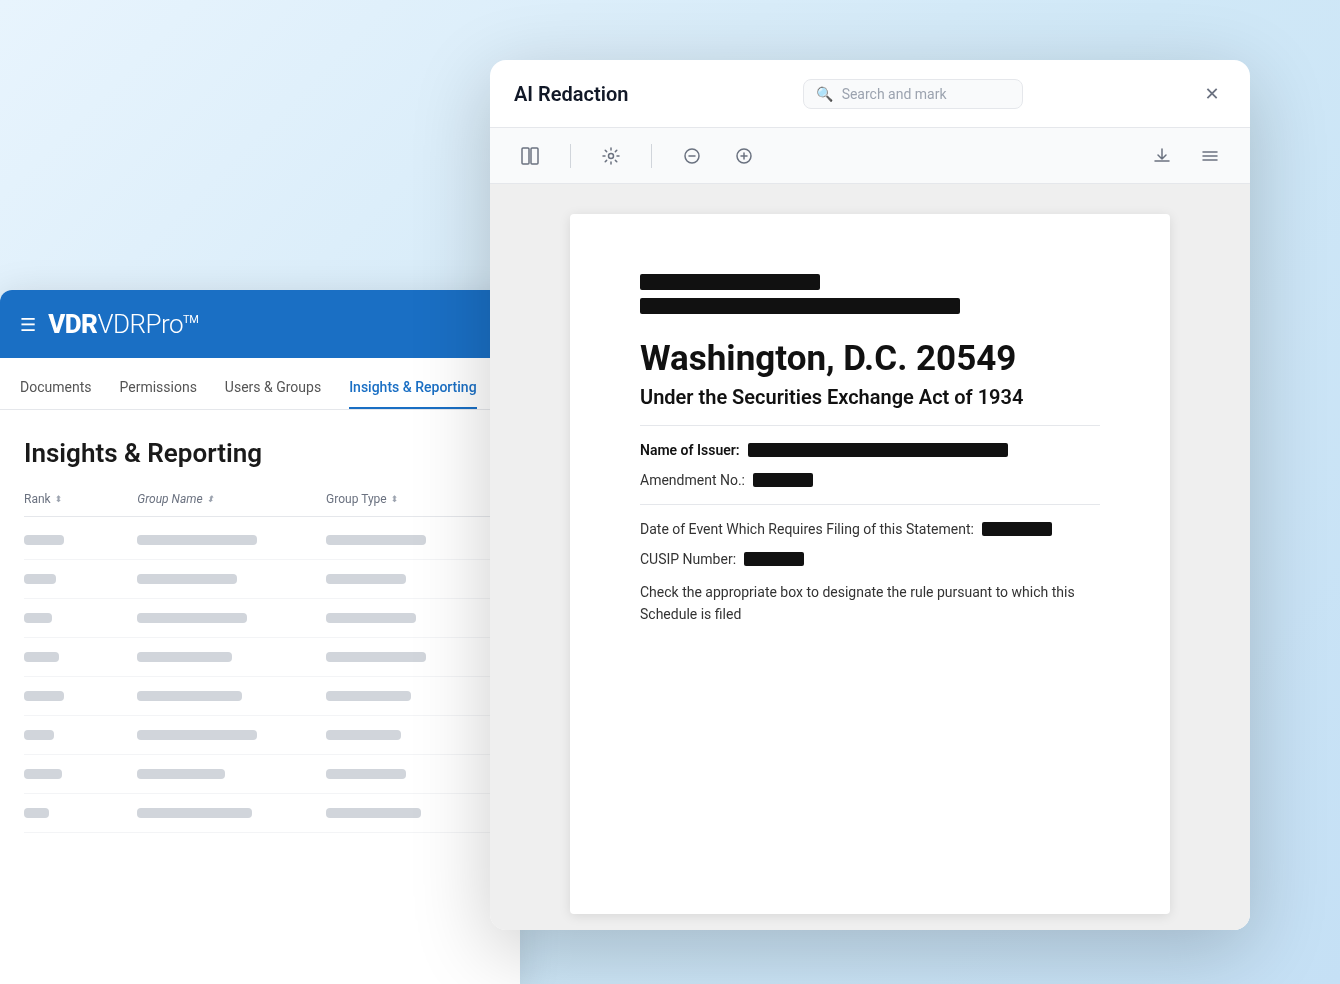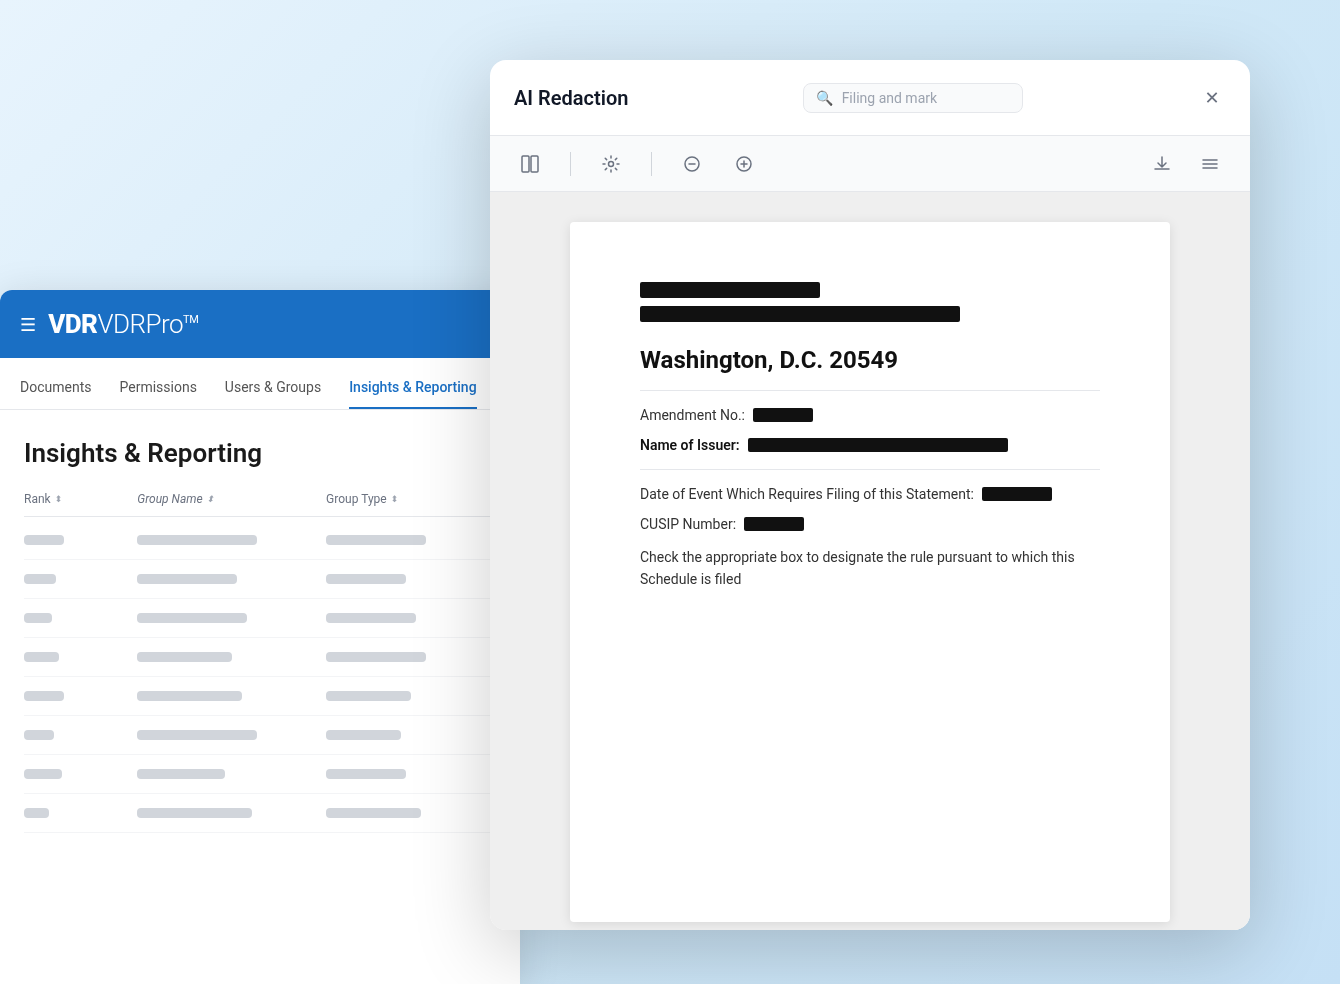--- a/index.html
+++ b/index.html
@@ -161,21 +161,21 @@
       overflow: hidden;
       display: flex;
       flex-direction: column;
     }
 
     .modal-topbar {
       display: flex;
       align-items: center;
       justify-content: space-between;
       padding: 4px 24px;
-      height: 76px;
+      height: 68px;
       border-bottom: 1px solid #e5e7eb;
       flex-shrink: 0;
     }
 
     .modal-title {
       font-size: 20px;
       font-weight: 600;
       color: #111827;
     }
 
@@ -286,21 +286,21 @@
     }
 
     .doc-redact-2 {
       width: 320px;
       height: 16px;
       margin-bottom: 24px;
       display: block;
     }
 
     .doc-city {
-      font-size: 24px;
+      font-size: 35px;
       font-weight: 700;
       color: #111;
       margin-bottom: 6px;
     }
 
     .doc-schedule {
       font-size: 13px;
       font-weight: 600;
       color: #333;
       letter-spacing: 0.5px;
@@ -485,21 +485,21 @@
       </div>
     </div>
   </div>
 </div>
 
 <div class="ai-modal">
   <div class="modal-topbar">
     <span class="modal-title">AI Redaction</span>
     <div class="search-bar">
       <span class="search-icon-svg">🔍</span>
-      <span class="search-placeholder">Filing and mark</span>
+      <span class="search-placeholder">Search and mark</span>
     </div>
     <div class="close-btn">✕</div>
   </div>
 
   <div class="modal-toolbar">
     <div class="toolbar-left">
       <div class="toolbar-icon">
         <svg width="20" height="20" viewBox="0 0 20 20" fill="none" xmlns="http://www.w3.org/2000/svg">
           <rect x="2" y="2" width="7" height="16" rx="1" stroke="#6b7280" stroke-width="1.5"></rect>
           <rect x="11" y="2" width="7" height="16" rx="1" stroke="#6b7280" stroke-width="1.5"></rect>
@@ -544,33 +544,34 @@
     </div>
   </div>
 
   <div class="modal-body">
     <div class="document-page">
       <div class="redacted-block doc-redact-1"></div>
       <div class="redacted-block doc-redact-2"></div>
 
       <div class="doc-city">Washington, D.C. 20549</div>
 
+      <div class="doc-act">Under the Securities Exchange Act of 1934</div>
 
       <hr class="separator-line">
+
+      <div class="doc-field">
+        <span class="doc-field-label">Name of Issuer:</span>
+        <span class="redact-inline ri-lg"></span>
+      </div>
 
       <div class="doc-field">
         <span class="doc-field-text">Amendment No.:</span>
         <span class="redact-inline ri-sm"></span>
       </div>
 
-      <div class="doc-field">
-        <span class="doc-field-label">Name of Issuer:</span>
-        <span class="redact-inline ri-lg"></span>
-      </div>
-
       <hr class="separator-line">
 
       <div class="doc-field">
         <span class="doc-field-text">Date of Event Which Requires Filing of this Statement:</span>
         <span class="redact-inline" style="width:70px"></span>
       </div>
 
       <div class="doc-field">
         <span class="doc-field-text">CUSIP Number:</span>
         <span class="redact-inline ri-sm"></span>

